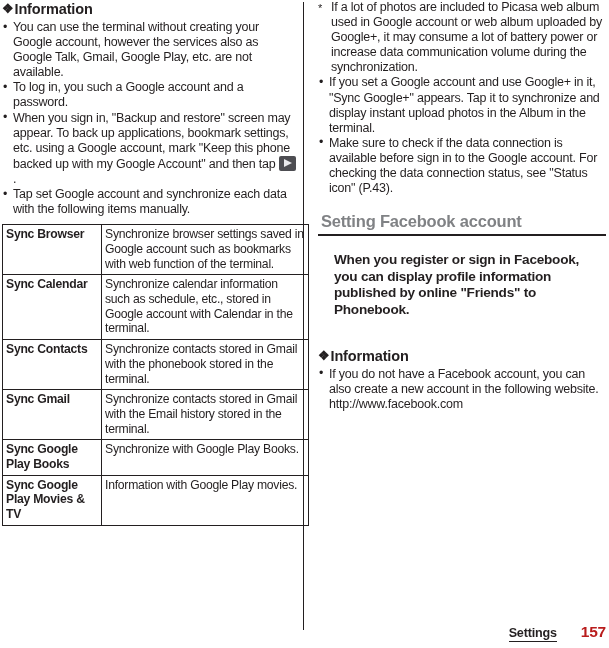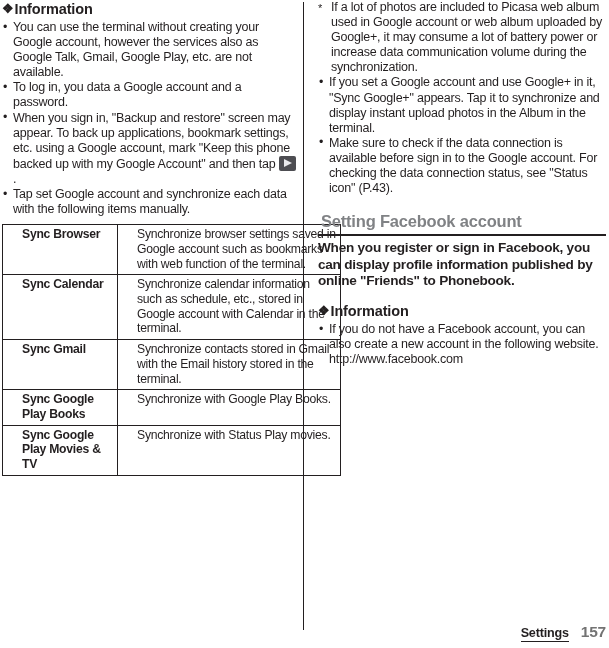--- a/index.html
+++ b/index.html
@@ -66,21 +66,21 @@
   }
   .section-rule {
     border-top: 2px solid #231f20;
     margin-top: 2px;
     margin-bottom: 4px;
   }
   .section-intro {
     font-size: 13.6px;
     font-weight: bold;
     line-height: 16.6px;
-    margin: 0;
+    margin: 16px;
     letter-spacing: -0.25px;
   }
 
   
   ul.bullets {
     list-style: none;
     margin: 0;
     padding: 0;
   }
   ul.bullets > li {
@@ -133,21 +133,21 @@
   
   .sync-table {
     border-collapse: collapse;
     width: 294px;
     table-layout: fixed;
     margin-top: 7px;
   }
   .sync-table td {
     border: 1px solid #231f20;
     vertical-align: top;
-    padding: 2px 3px 3px 19px;
+    padding: 2px 3px 3px 3px;
     font-size: 12.2px;
     line-height: 14.7px;
     letter-spacing: -0.25px;
   }
   .sync-table td.term {
     width: 92px;
     font-weight: bold;
   }
   .sync-table td.desc {
     width: 200px;
@@ -158,34 +158,34 @@
     line-height: 0;
   }
 
   
   .footer {
     position: absolute;
     right: 3px;
     bottom: 6px;
     display: flex;
     align-items: baseline;
-    gap: 12px;
+    gap: 24px;
   }
   .footer-section {
     font-size: 12.6px;
     font-weight: bold;
     color: #231f20;
     border-bottom: 1.6px solid #231f20;
     padding-bottom: 1px;
     letter-spacing: -0.2px;
   }
   .footer-page {
     font-size: 15.5px;
     font-weight: bold;
-    color: #737373;
+    color: #b91c1c;
     letter-spacing: -0.2px;
   }
   .spacer-md { height: 12px; }
 </style>
 </head>
 <body>
 
 <div class="page">
 
   <div class="col-divider"></div>
@@ -197,21 +197,21 @@
       <span>Information</span>
     </h3>
 
     <ul class="bullets">
       <li>
         <span class="bullet-dot">•</span>
         <span>You can use the terminal without creating your Google account, however the services also as Google Talk, Gmail, Google Play, etc. are not available.</span>
       </li>
       <li>
         <span class="bullet-dot">•</span>
-        <span>To log in, you data a Google account and a password.</span>
+        <span>To log in, you such a Google account and a password.</span>
       </li>
       <li>
         <span class="bullet-dot">•</span>
         <span>When you sign in, "Backup and restore" screen may appear. To back up applications, bookmark settings, etc. using a Google account, mark "Keep this phone backed up with my Google Account" and then tap</span>
         <span class="key-glyph"></span><span>.</span>
       </li>
       <li>
         <span class="bullet-dot">•</span>
         <span>Tap set Google account and synchronize each data with the following items manually.</span>
       </li>
@@ -221,30 +221,34 @@
       <tbody>
         <tr>
           <td class="term">Sync Browser</td>
           <td class="desc">Synchronize browser settings saved in Google account such as bookmarks with web function of the terminal.</td>
         </tr>
         <tr>
           <td class="term">Sync Calendar</td>
           <td class="desc">Synchronize calendar information such as schedule, etc., stored in Google account with Calendar in the terminal.</td>
         </tr>
         <tr>
+          <td class="term">Sync Contacts</td>
+          <td class="desc">Synchronize contacts stored in Gmail with the phonebook stored in the terminal.</td>
+        </tr>
+        <tr>
           <td class="term">Sync Gmail</td>
           <td class="desc">Synchronize contacts stored in Gmail with the Email history stored in the terminal.</td>
         </tr>
         <tr>
           <td class="term">Sync Google Play Books</td>
           <td class="desc">Synchronize with Google Play Books.</td>
         </tr>
         <tr>
           <td class="term">Sync Google Play Movies &amp; TV</td>
-          <td class="desc">Synchronize with Status Play movies.</td>
+          <td class="desc">Information with Google Play movies.</td>
         </tr>
       </tbody>
     </table>
 
   </div>
 
   <div class="col col-right">
 
     <ul class="bullets star-list">
       <li>

